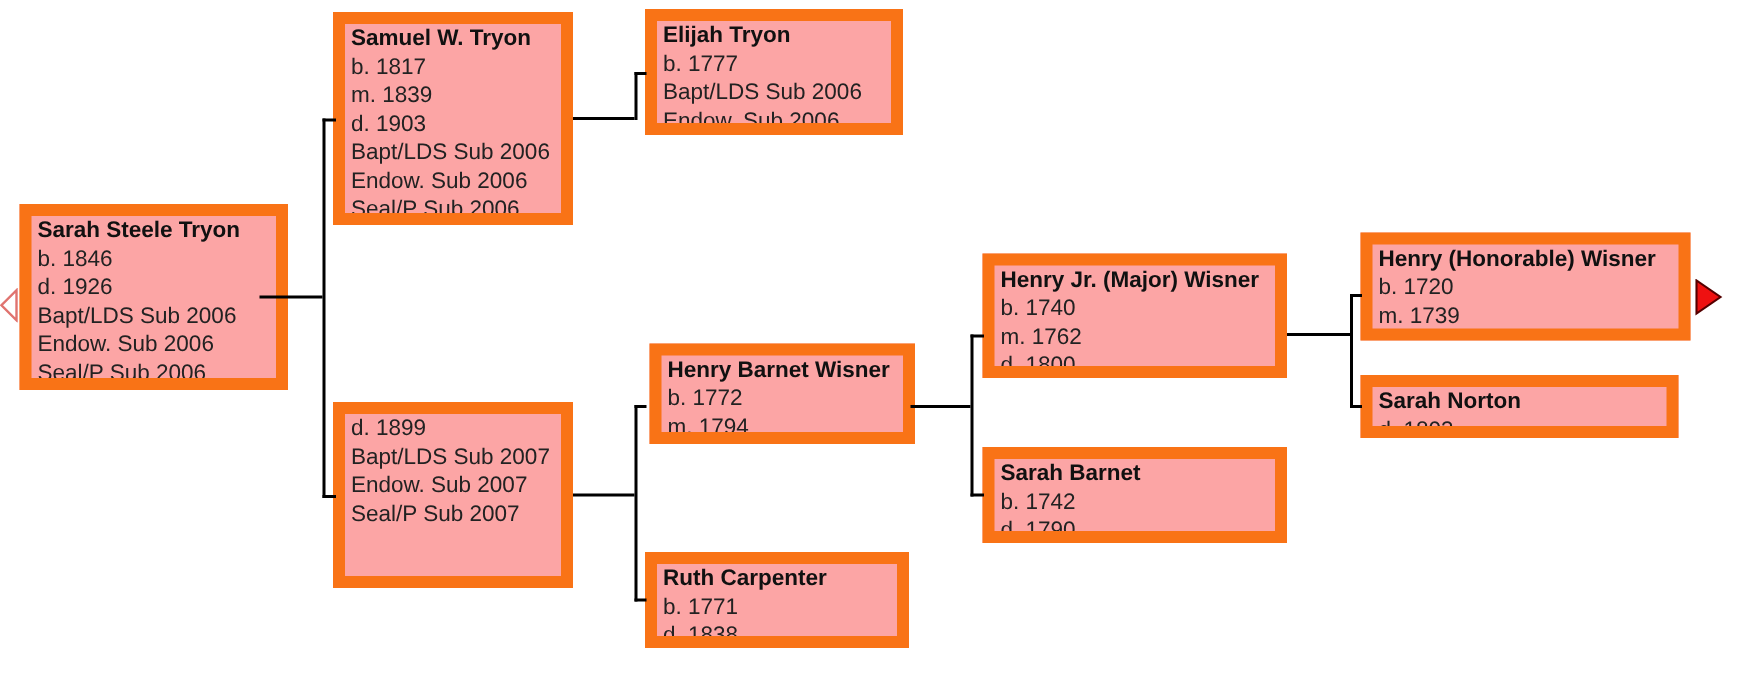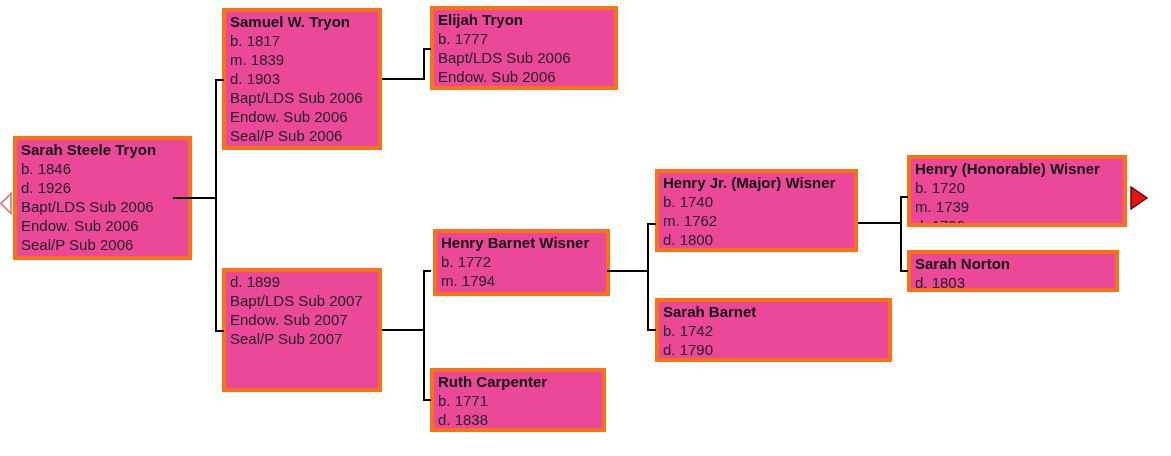--- a/index.html
+++ b/index.html
@@ -5,22 +5,22 @@
   html,body{margin:0;padding:0;background:#fff;}
   #stage{
     position:relative;
     width:1171px;height:456px;
     background:#fff;
     font-family:"Liberation Sans","DejaVu Sans",sans-serif;
     overflow:hidden;
   }
   .person-box{
     position:absolute;
-    background:#ec4899;
-    border:4px solid #f97316;
+    background:#fca5a5;
+    border:8px solid #f97316;
     box-sizing:border-box;
     padding:0 3px 0 4px;
     overflow:hidden;
     cursor:pointer;
   }
   .person-name{
     font-weight:bold;
     font-size:15px;
     line-height:19px;
     color:#111;
@@ -59,21 +59,21 @@
     <div class="person-line">Seal/P Sub 2006</div>
   </div>
 
   <div class="person-box" style="left:222px;top:268px;width:160px;height:124px">
     <div class="person-line">d. 1899</div>
     <div class="person-line">Bapt/LDS Sub 2007</div>
     <div class="person-line">Endow. Sub 2007</div>
     <div class="person-line">Seal/P Sub 2007</div>
   </div>
 
-  <div class="person-box" style="left:430px;top:6px;width:188px;height:84px">
+  <div class="person-box" style="left:430px;top:6px;width:172px;height:84px">
     <div class="person-name">Elijah Tryon</div>
     <div class="person-line">b. 1777</div>
     <div class="person-line">Bapt/LDS Sub 2006</div>
     <div class="person-line">Endow. Sub 2006</div>
   </div>
 
   <div class="person-box" style="left:433px;top:229px;width:177px;height:67px">
     <div class="person-name">Henry Barnet Wisner</div>
     <div class="person-line">b. 1772</div>
     <div class="person-line">m. 1794</div>
@@ -86,21 +86,21 @@
     <div class="person-line">d. 1838</div>
   </div>
 
   <div class="person-box" style="left:655px;top:169px;width:203px;height:83px">
     <div class="person-name">Henry Jr. (Major) Wisner</div>
     <div class="person-line">b. 1740</div>
     <div class="person-line">m. 1762</div>
     <div class="person-line">d. 1800</div>
   </div>
 
-  <div class="person-box" style="left:655px;top:298px;width:237px;height:64px">
+  <div class="person-box" style="left:655px;top:298px;width:203px;height:64px">
     <div class="person-name">Sarah Barnet</div>
     <div class="person-line">b. 1742</div>
     <div class="person-line">d. 1790</div>
   </div>
 
   <div class="person-box" style="left:907px;top:155px;width:220px;height:72px">
     <div class="person-name">Henry (Honorable) Wisner</div>
     <div class="person-line">b. 1720</div>
     <div class="person-line">m. 1739</div>
     <div class="person-line">d. 1790</div>

